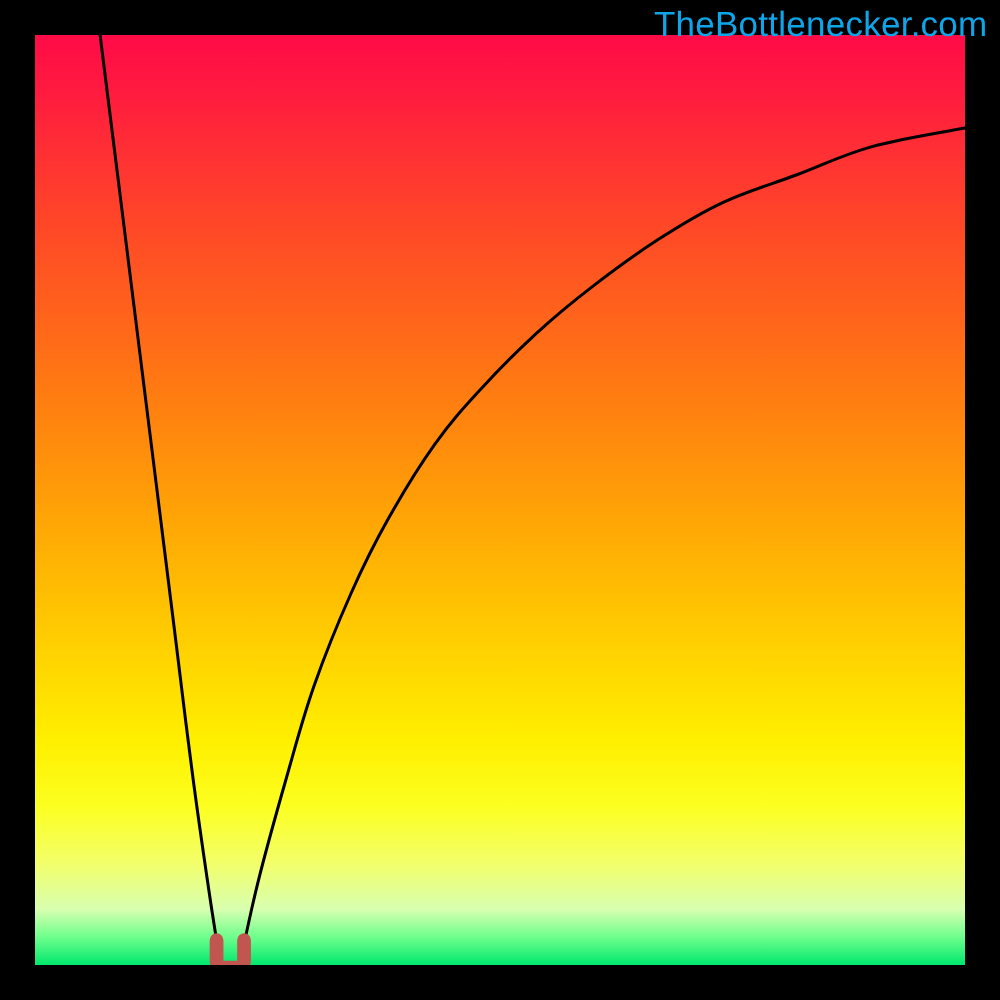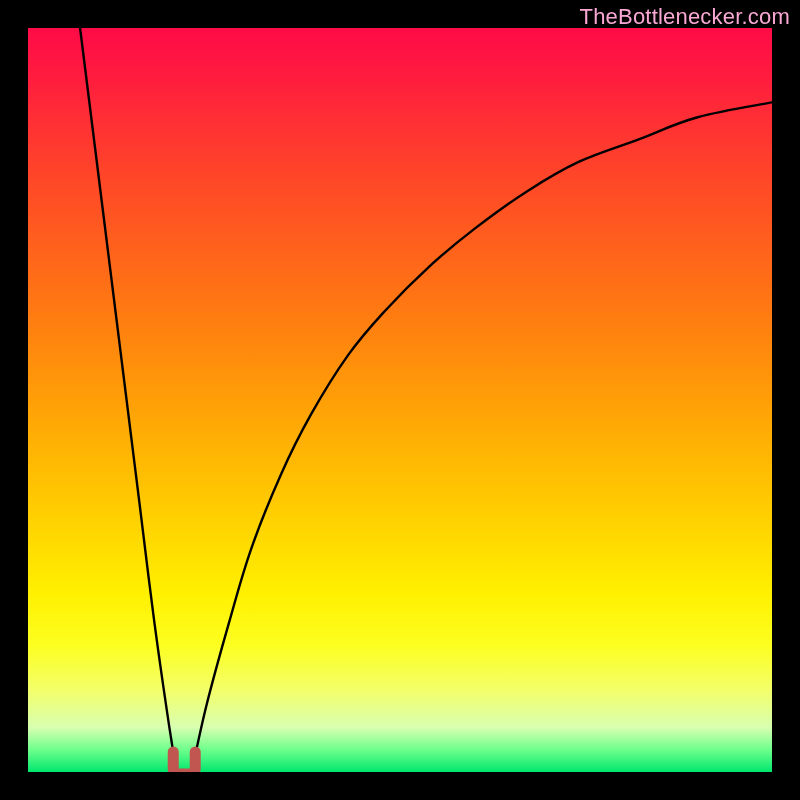--- a/index.html
+++ b/index.html
@@ -52,22 +52,22 @@
   svg.curve {
     position: absolute;
     left: 0; top: 0;
     width: 744px;
     height: 744px;
   }
   .watermark {
     position: absolute;
     top: 4px;
     right: 10px;
-    color: #f9a8d4;
-    font-size: 22px;
+    color: #0ea5e9;
+    font-size: 28px;
     font-weight: 500;
     letter-spacing: 0.2px;
   }
 </style>
 </head>
 <body>
 
 <div class="frame">
   <div class="plot-area">
     <div class="gradient"></div>

